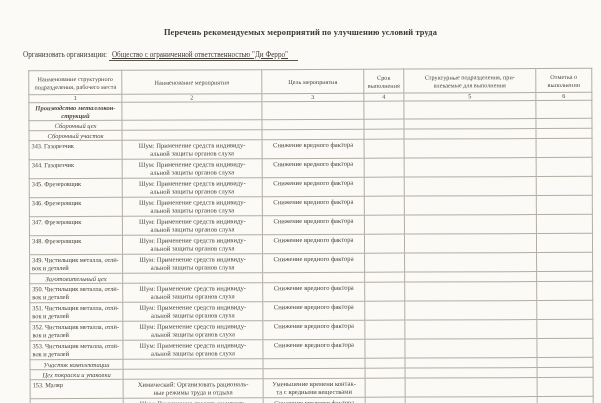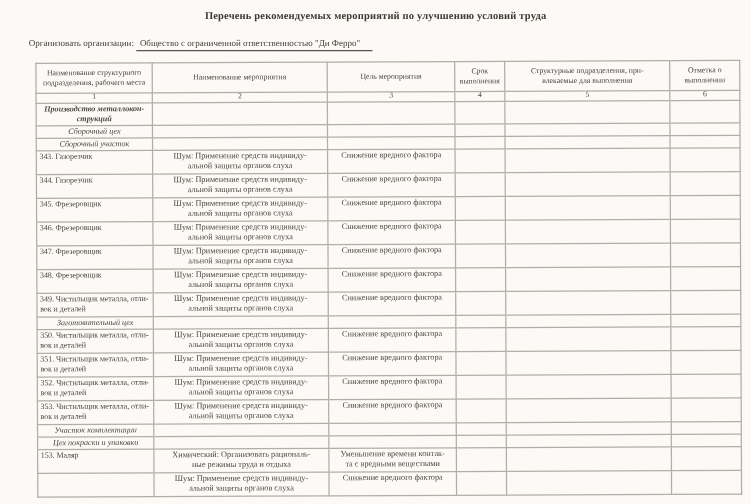--- a/index.html
+++ b/index.html
@@ -9,36 +9,37 @@
   body {
     width: 601px;
     height: 403px;
     background: #fbfaf7;
     font-family: "Liberation Serif", serif;
     color: #46423b;
     position: relative;
     overflow: hidden;
   }
   .title {
-    padding-top: 8px;
+    padding-top: 28px;
     text-align: center;
     font-weight: bold;
     font-size: 8.4px;
     letter-spacing: 0.15px;
     color: #3e3a33;
   }
   .org-line {
     margin: 14px 0 0 23px;
     font-size: 7.2px;
     color: #45413a;
     white-space: nowrap;
   }
   .org-value {
     border-bottom: 1px solid #5a554d;
     padding: 0 10px 1px 3px;
+    text-decoration: underline;
   }
   table.measures {
     border-collapse: collapse;
     table-layout: fixed;
     width: 563px;
     margin: 10px 0 0 29px;
     transform: rotate(-0.25deg);
   }
   table.measures th,
   table.measures td {

